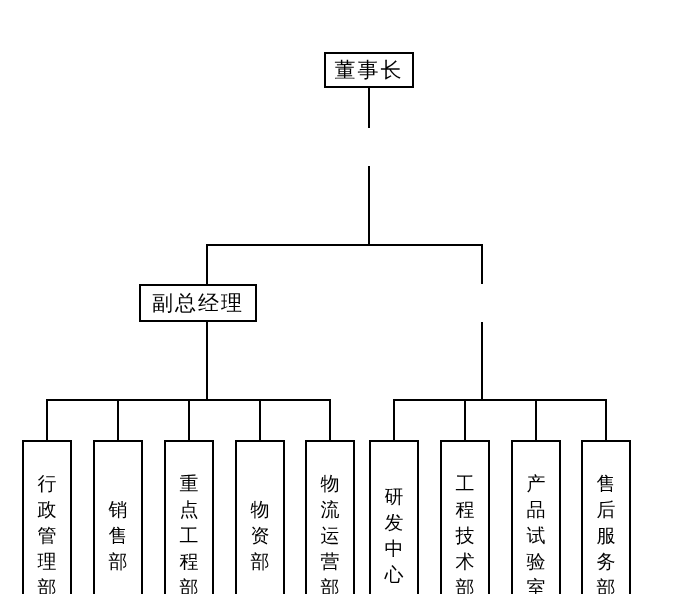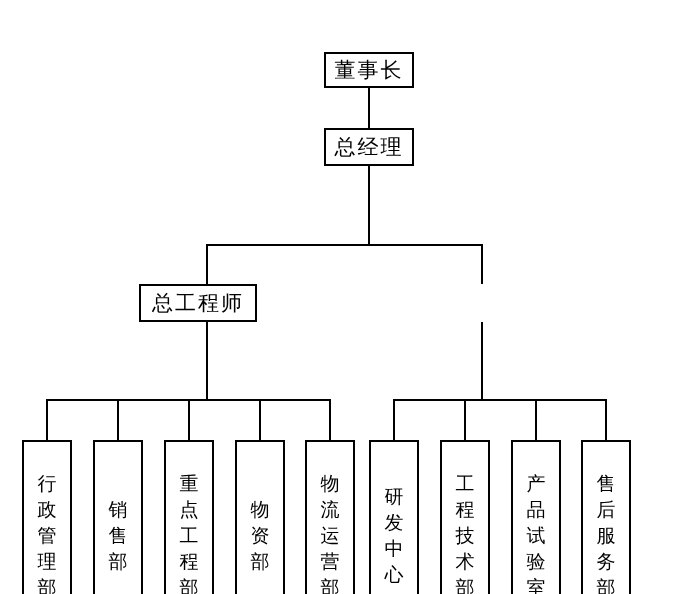--- a/index.html
+++ b/index.html
@@ -79,26 +79,23 @@
   <div class="vline drop x5"></div>
   <div class="vline drop x6"></div>
   <div class="vline drop x7"></div>
   <div class="vline drop x8"></div>
   <div class="vline drop x9"></div>
 
   <div id="chairman" class="box">
     <span class="hlabel">董事长</span>
   </div>
 
-  <div id="gm" class="box">
-    <span class="hlabel">总经理</span>
-  </div>
 
   <div id="dgm" class="box">
-    <span class="hlabel">总工程师</span>
+    <span class="hlabel">副总经理</span>
   </div>
 
   <div class="box vbox d1">
     <span class="vlabel">
         <div>行</div>
         <div>政</div>
         <div>管</div>
         <div>理</div>
         <div>部</div>
       </span>

